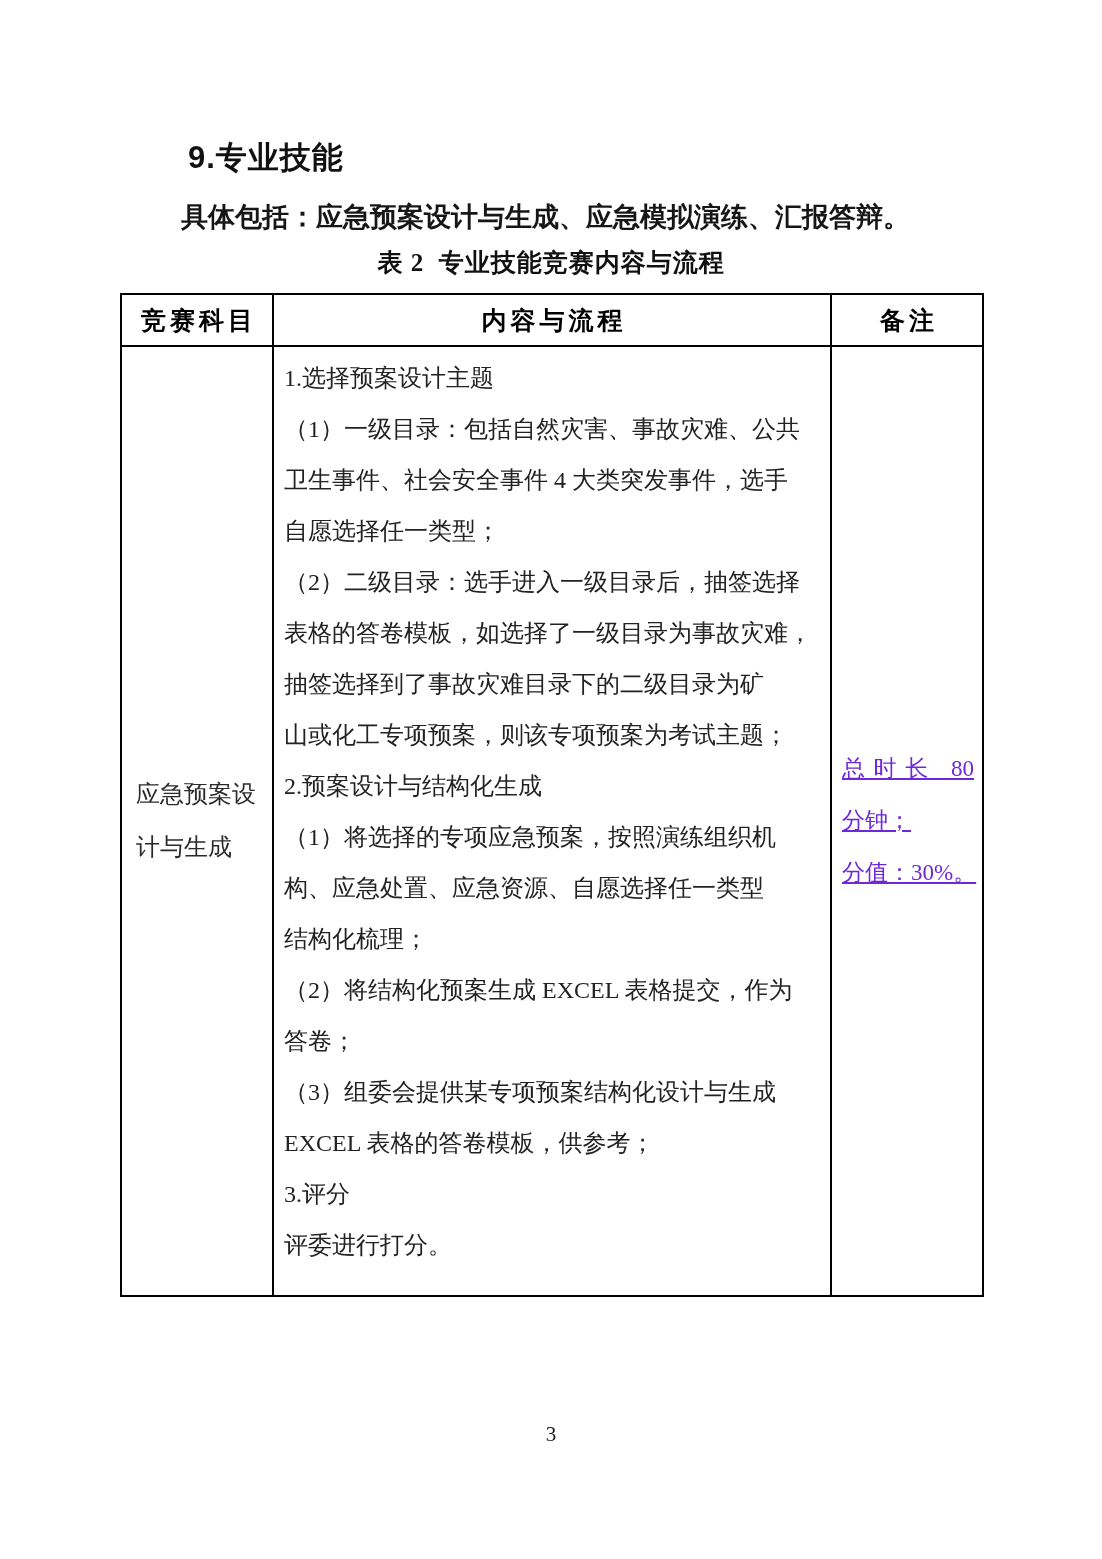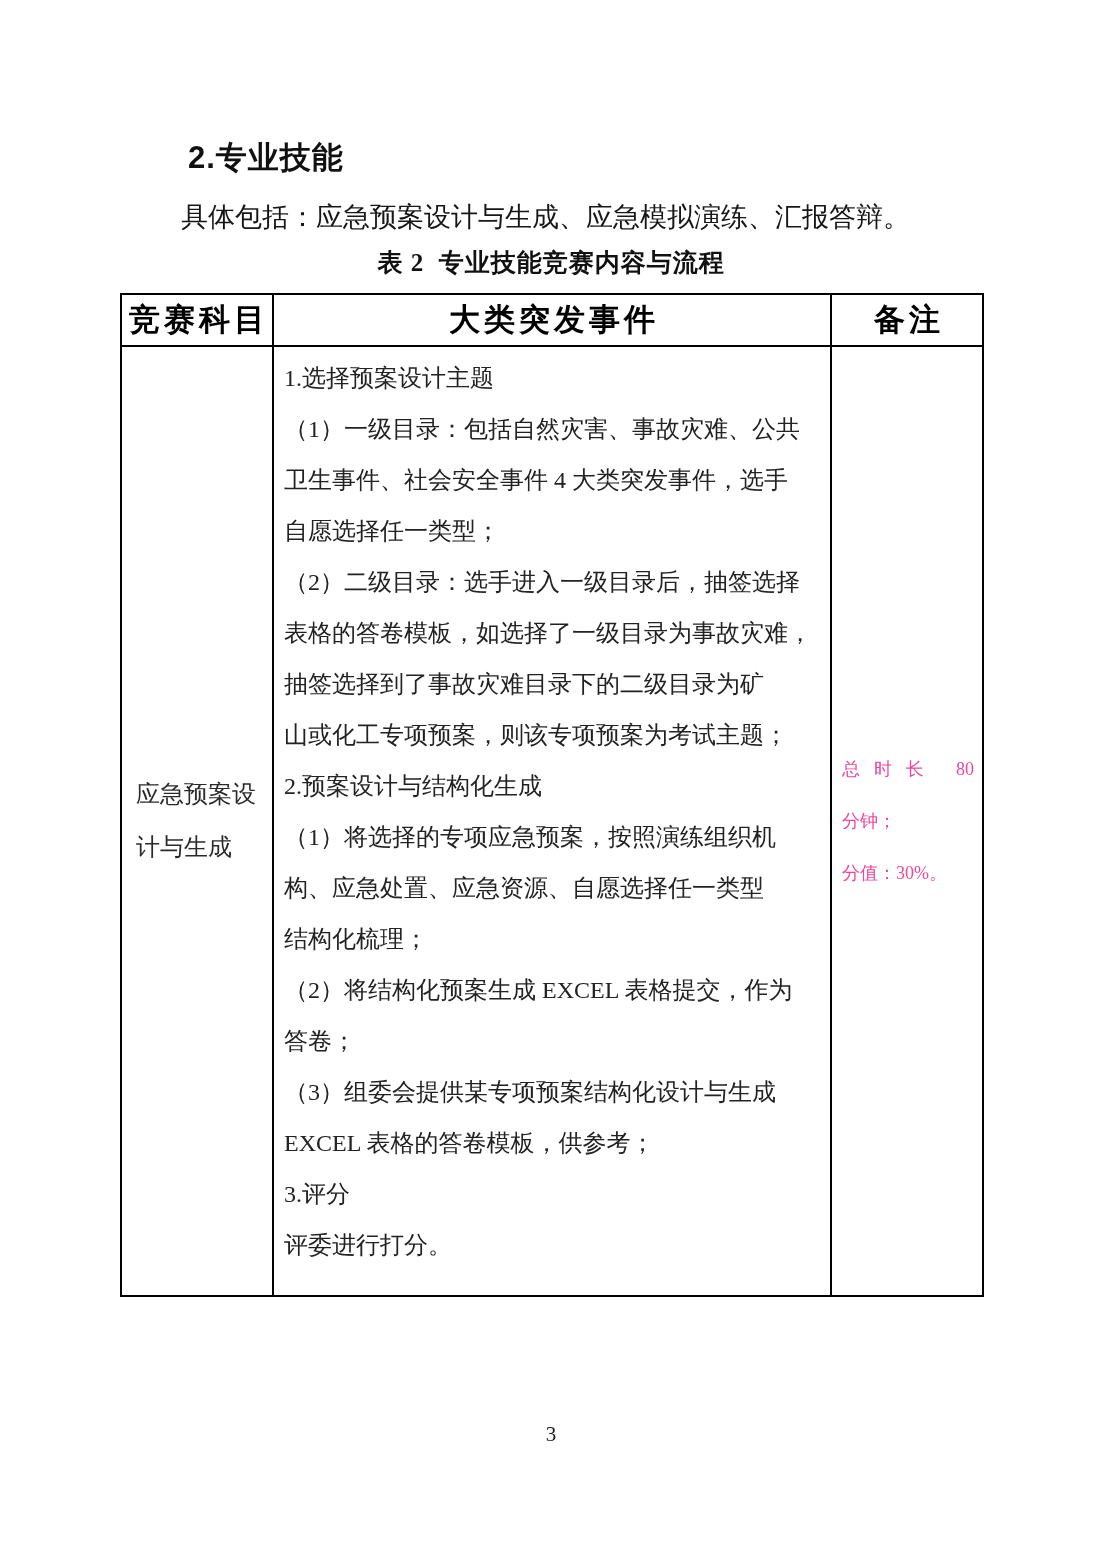--- a/index.html
+++ b/index.html
@@ -22,21 +22,21 @@
     line-height: 40px;
     color: #111111;
     letter-spacing: 1px;
     white-space: nowrap;
   }
   .intro-paragraph {
     position: absolute;
     left: 181px;
     top: 200px;
     font-family: "Liberation Sans", sans-serif;
-    font-weight: 400;
+    font-weight: 700;
     font-size: 27px;
     line-height: 34px;
     color: #161616;
     white-space: nowrap;
   }
   .table-caption {
     position: absolute;
     left: 0;
     top: 246px;
     width: 1102px;
@@ -63,21 +63,21 @@
   table.content-table th,
   table.content-table td {
     border: 2px solid #000000;
     padding: 0;
     overflow: hidden;
   }
   table.content-table th {
     height: 50px;
     font-family: "Liberation Serif", serif;
     font-weight: bold;
-    font-size: 31px;
+    font-size: 25px;
     color: #000000;
     letter-spacing: 4px;
     text-indent: 4px;
   }
   td.subject-cell { vertical-align: middle; }
   .subject-lines {
     padding-left: 14px;
     font-size: 24px;
     line-height: 53px;
     color: #2a2a2a;
@@ -88,23 +88,24 @@
     font-size: 24px;
     line-height: 51px;
     color: #222222;
   }
   .content-lines .line,
   .subject-lines .line,
   .remark-lines .line { white-space: nowrap; }
   td.remark-cell { vertical-align: middle; }
   .remark-lines {
     padding: 0 8px 0 10px;
-    font-size: 18px;
+    font-size: 23px;
     line-height: 52px;
-    color: #ec4899;
+    color: #6d28d9;
+    text-decoration: underline;
   }
   .remark-lines .line:first-child {
     text-align: justify;
     text-align-last: justify;
   }
   .page-number {
     position: absolute;
     left: 0;
     top: 1422px;
     width: 1102px;
@@ -112,36 +113,36 @@
     font-family: "Liberation Serif", serif;
     font-size: 21px;
     color: #1c1c1c;
   }
 </style>
 </head>
 <body>
 
 <div class="page">
 
-  <div class="section-heading">2.专业技能</div>
+  <div class="section-heading">9.专业技能</div>
 
   <div class="intro-paragraph">具体包括：应急预案设计与生成、应急模拟演练、汇报答辩。</div>
 
   <div class="table-caption">表 2  专业技能竞赛内容与流程</div>
 
   <table class="content-table">
     <colgroup>
       <col class="col-subject">
       <col class="col-content">
       <col class="col-remark">
     </colgroup>
     <thead>
       <tr>
         <th>竞赛科目</th>
-        <th>大类突发事件</th>
+        <th>内容与流程</th>
         <th>备注</th>
       </tr>
     </thead>
     <tbody>
       <tr>
         <td class="subject-cell">
           <div class="subject-lines">
               <div class="line">应急预案设</div>
               <div class="line">计与生成</div>
             </div>

